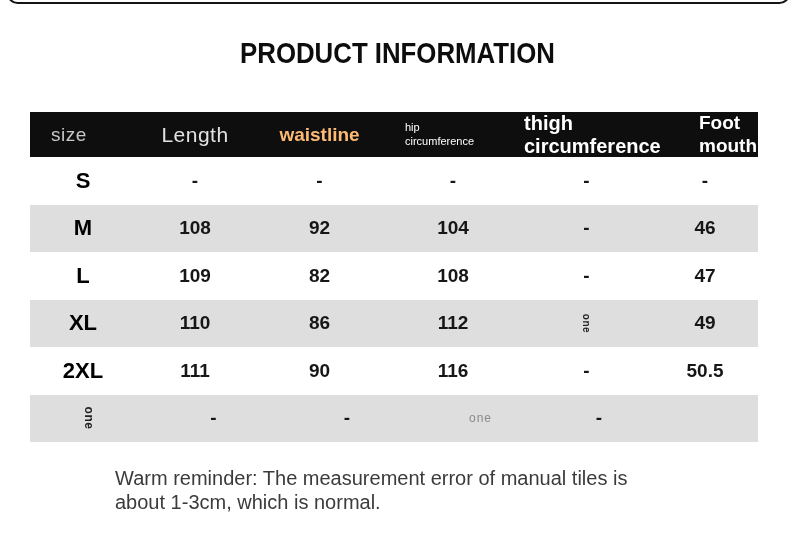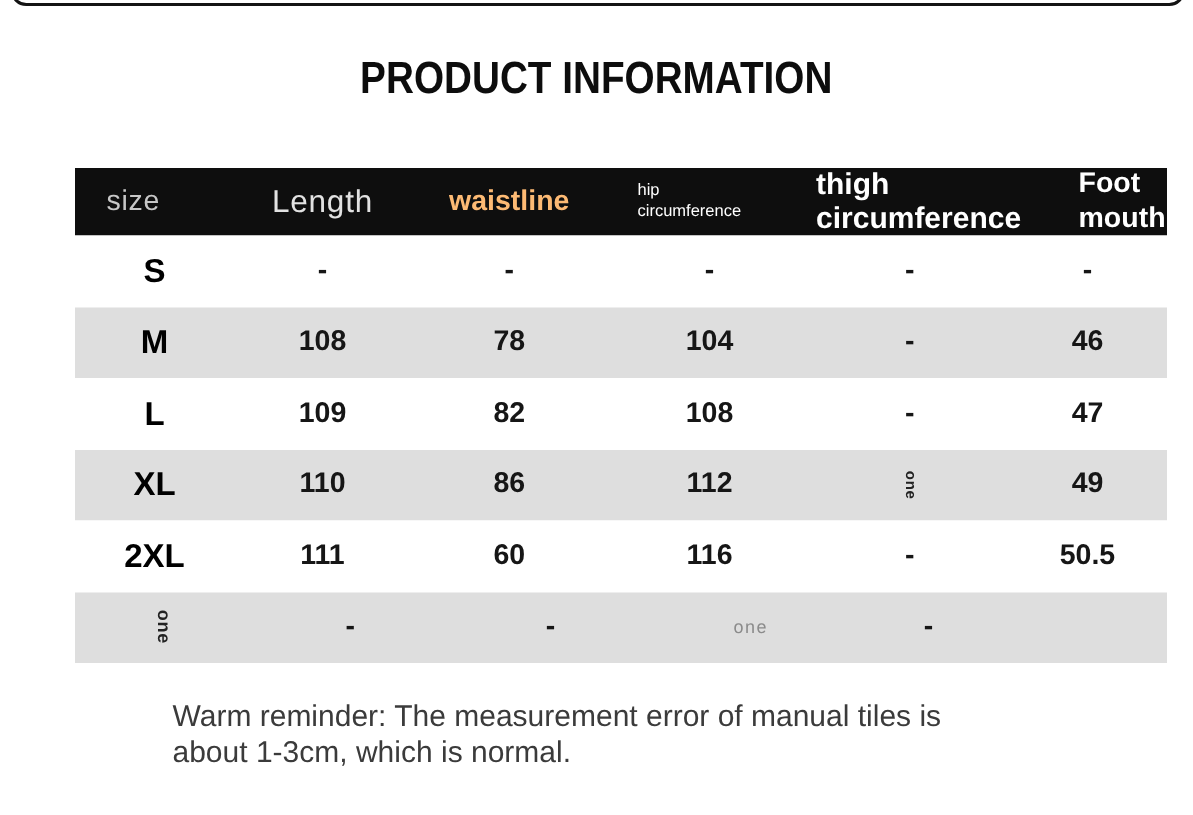--- a/index.html
+++ b/index.html
@@ -25,21 +25,21 @@
     left:0; top:36px; width:100%;
     text-align:center;
     font-size:30px; font-weight:700;
     color:#0d0d0d;
     transform:scaleX(0.86);
     letter-spacing:0px;
     white-space:nowrap;
   }
   .size-table {
     position:absolute;
-    left:50px; top:112px;
+    left:30px; top:112px;
     width:728px;
   }
   .t-row { display:flex; height:47.5px; background:#ffffff; }
   .t-row.alt { background:#dedede; }
   .t-header { display:flex; height:45px; background:#0e0e0e; }
   .cell {
     display:flex; align-items:center; justify-content:center;
     font-size:19px; font-weight:700; color:#161616;
   }
   .c1{width:106px} .c2{width:118px} .c3{width:131px}
@@ -115,21 +115,21 @@
       <div class="cell c2">-</div>
       <div class="cell c3">-</div>
       <div class="cell c4">-</div>
       <div class="cell c5">-</div>
       <div class="cell c6">-</div>
     </div>
 
     <div class="t-row alt">
       <div class="cell c1 size-cell">M</div>
       <div class="cell c2">108</div>
-      <div class="cell c3">78</div>
+      <div class="cell c3">92</div>
       <div class="cell c4">104</div>
       <div class="cell c5">-</div>
       <div class="cell c6">46</div>
     </div>
 
     <div class="t-row">
       <div class="cell c1 size-cell">L</div>
       <div class="cell c2">109</div>
       <div class="cell c3">82</div>
       <div class="cell c4">108</div>
@@ -144,21 +144,21 @@
       <div class="cell c4">112</div>
       <div class="cell c5">
         <span class="v-one tiny">one</span>
       </div>
       <div class="cell c6">49</div>
     </div>
 
     <div class="t-row">
       <div class="cell c1 size-cell">2XL</div>
       <div class="cell c2">111</div>
-      <div class="cell c3">60</div>
+      <div class="cell c3">90</div>
       <div class="cell c4">116</div>
       <div class="cell c5">-</div>
       <div class="cell c6">50.5</div>
     </div>
 
     <div class="t-row alt">
       <div class="cell c2">
         <span class="v-one">one</span>
       </div>
       <div class="cell c3">-</div>

